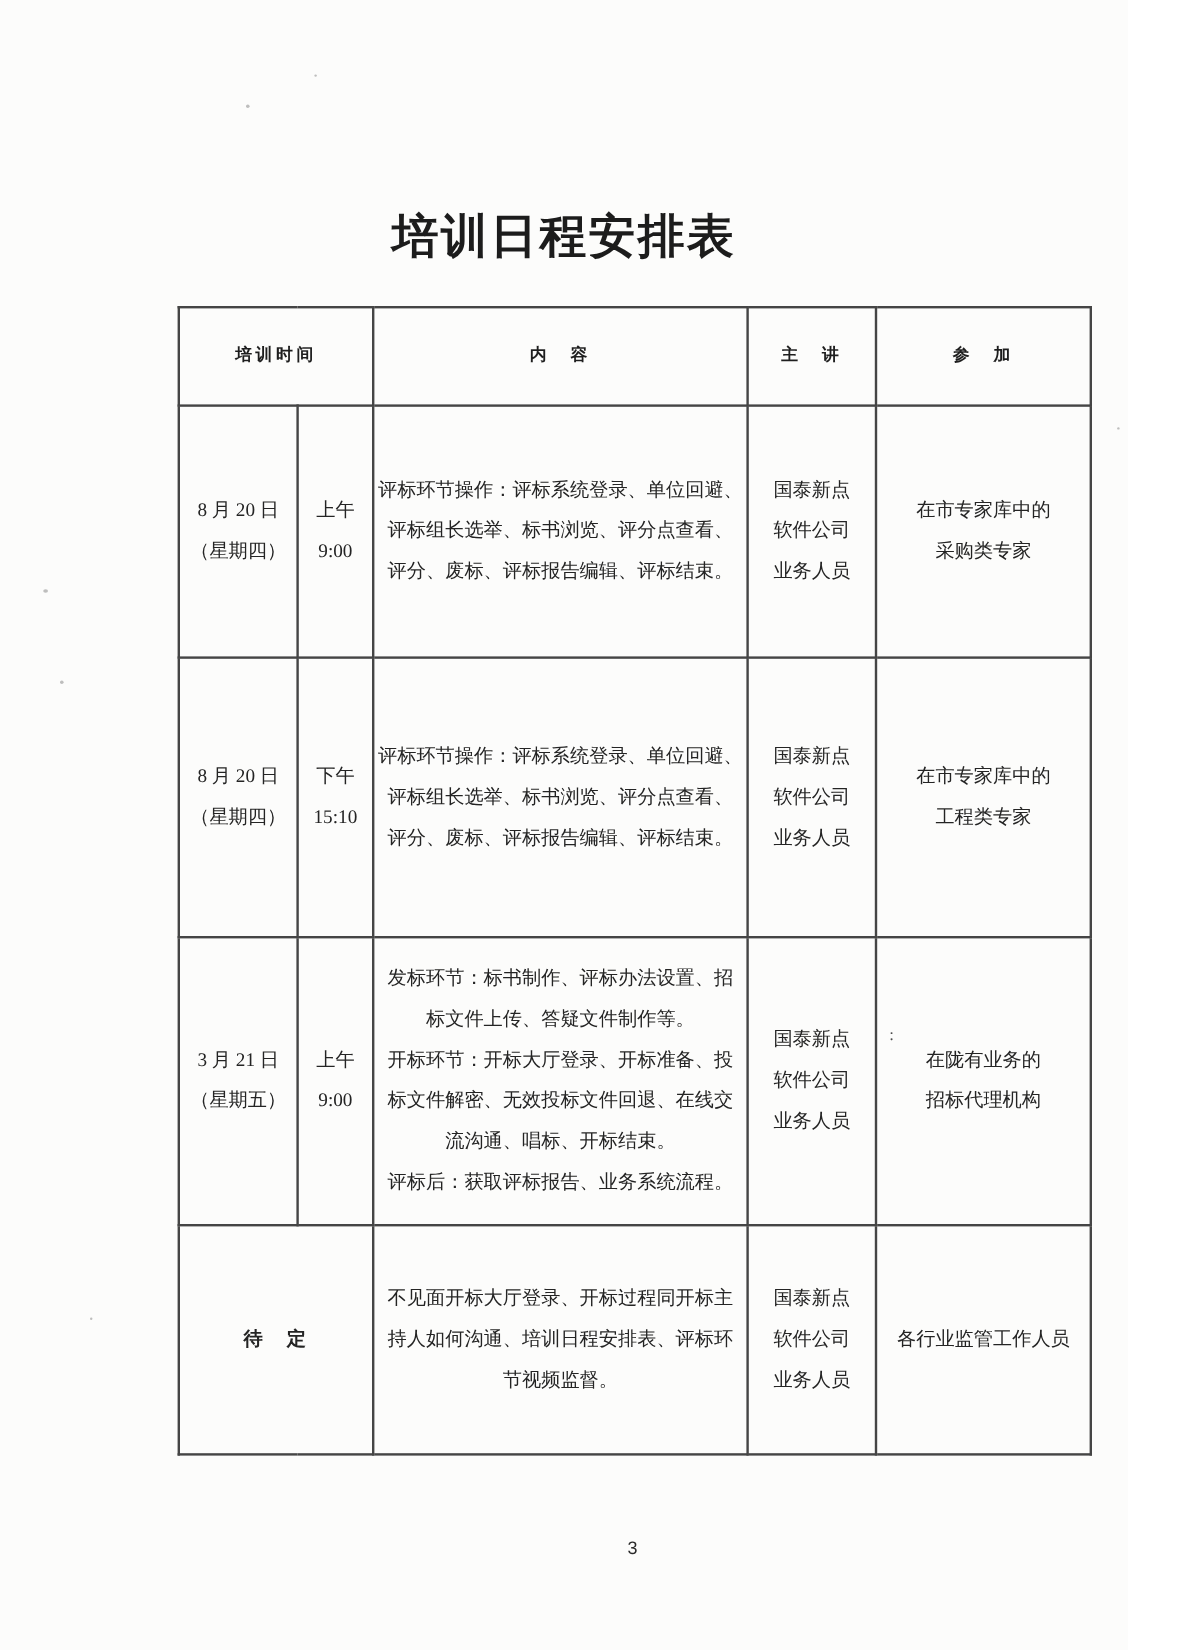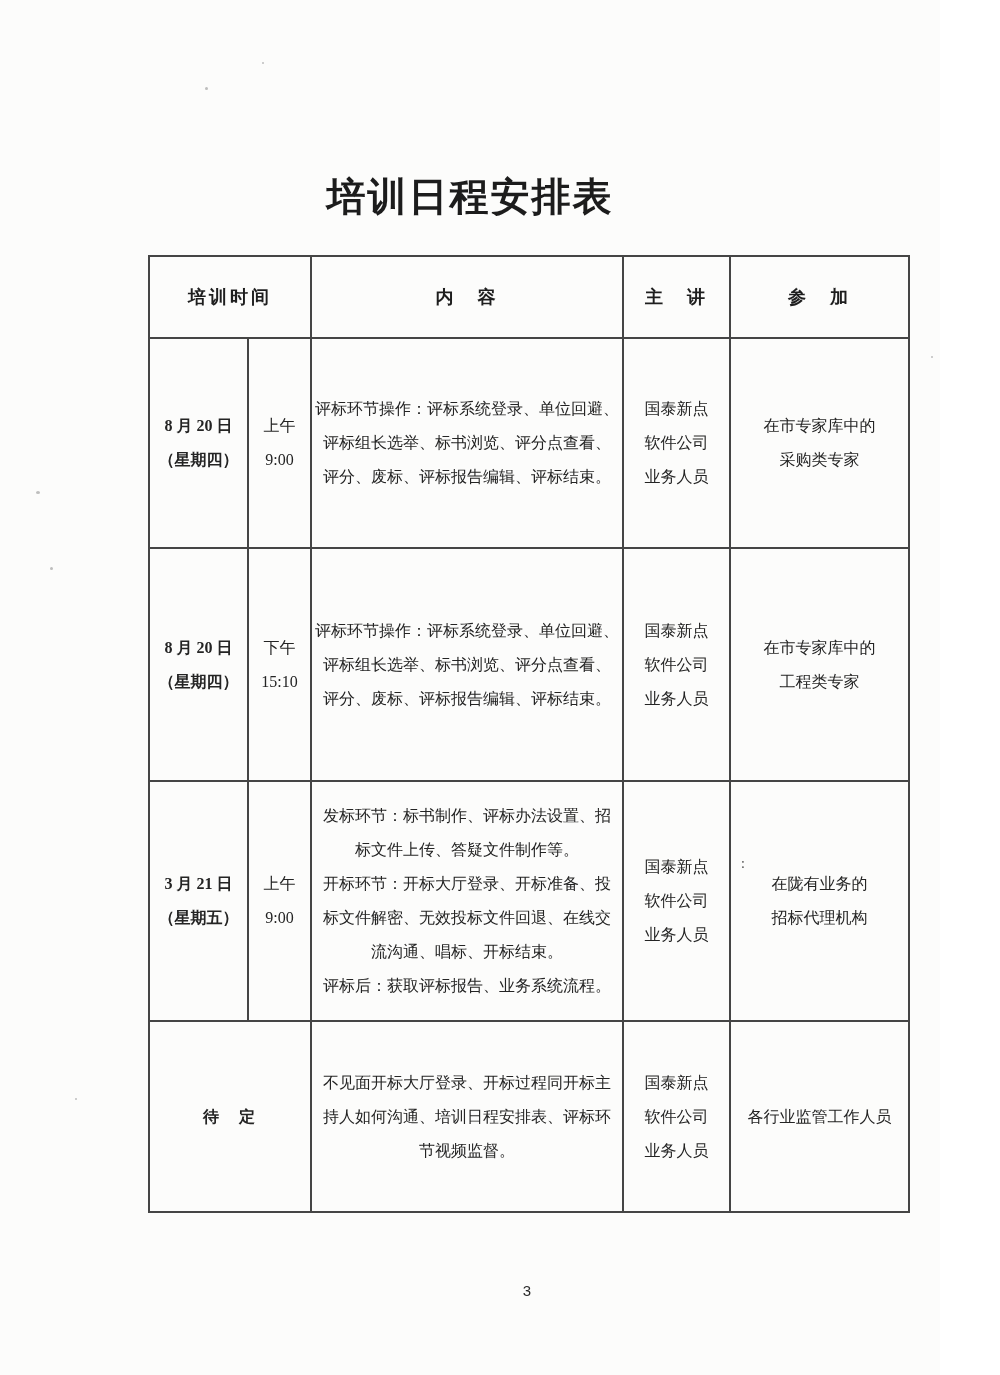--- a/index.html
+++ b/index.html
@@ -45,37 +45,37 @@
     vertical-align: middle;
     text-align: center;
     font-size: 16px;
     line-height: 34px;
     white-space: pre-line;
     padding: 0;
     color: #242424;
   }
   table.schedule th {
     font-weight: 700;
-    font-size: 18px;
+    font-size: 14px;
     letter-spacing: 3px;
     color: #1e1e1e;
   }
   tr.row-header   { height: 82px; }
   tr.row-1        { height: 210px; }
   tr.row-2        { height: 233px; }
   tr.row-3        { height: 240px; }
   tr.row-4        { height: 191px; }
   td.c-content {
     text-align: left;
     padding: 0 4px;
     font-size: 15px;
     line-height: 33px;
     margin-top: 14px;
   }
-  td.c-date { font-size: 16px; font-weight: bold; }
+  td.c-date { font-size: 16px; }
   td.c-time { font-size: 16px; font-family: Liberation Serif, serif; }
   td.c-tbd  { font-size: 17px; letter-spacing: 2px; font-weight: bold; }
   .page-number {
     position: absolute;
     top: 1282px;
     left: 0;
     width: 1054px; 
     text-align: center;
     font-size: 15px;
     color: #2a2a2a;

